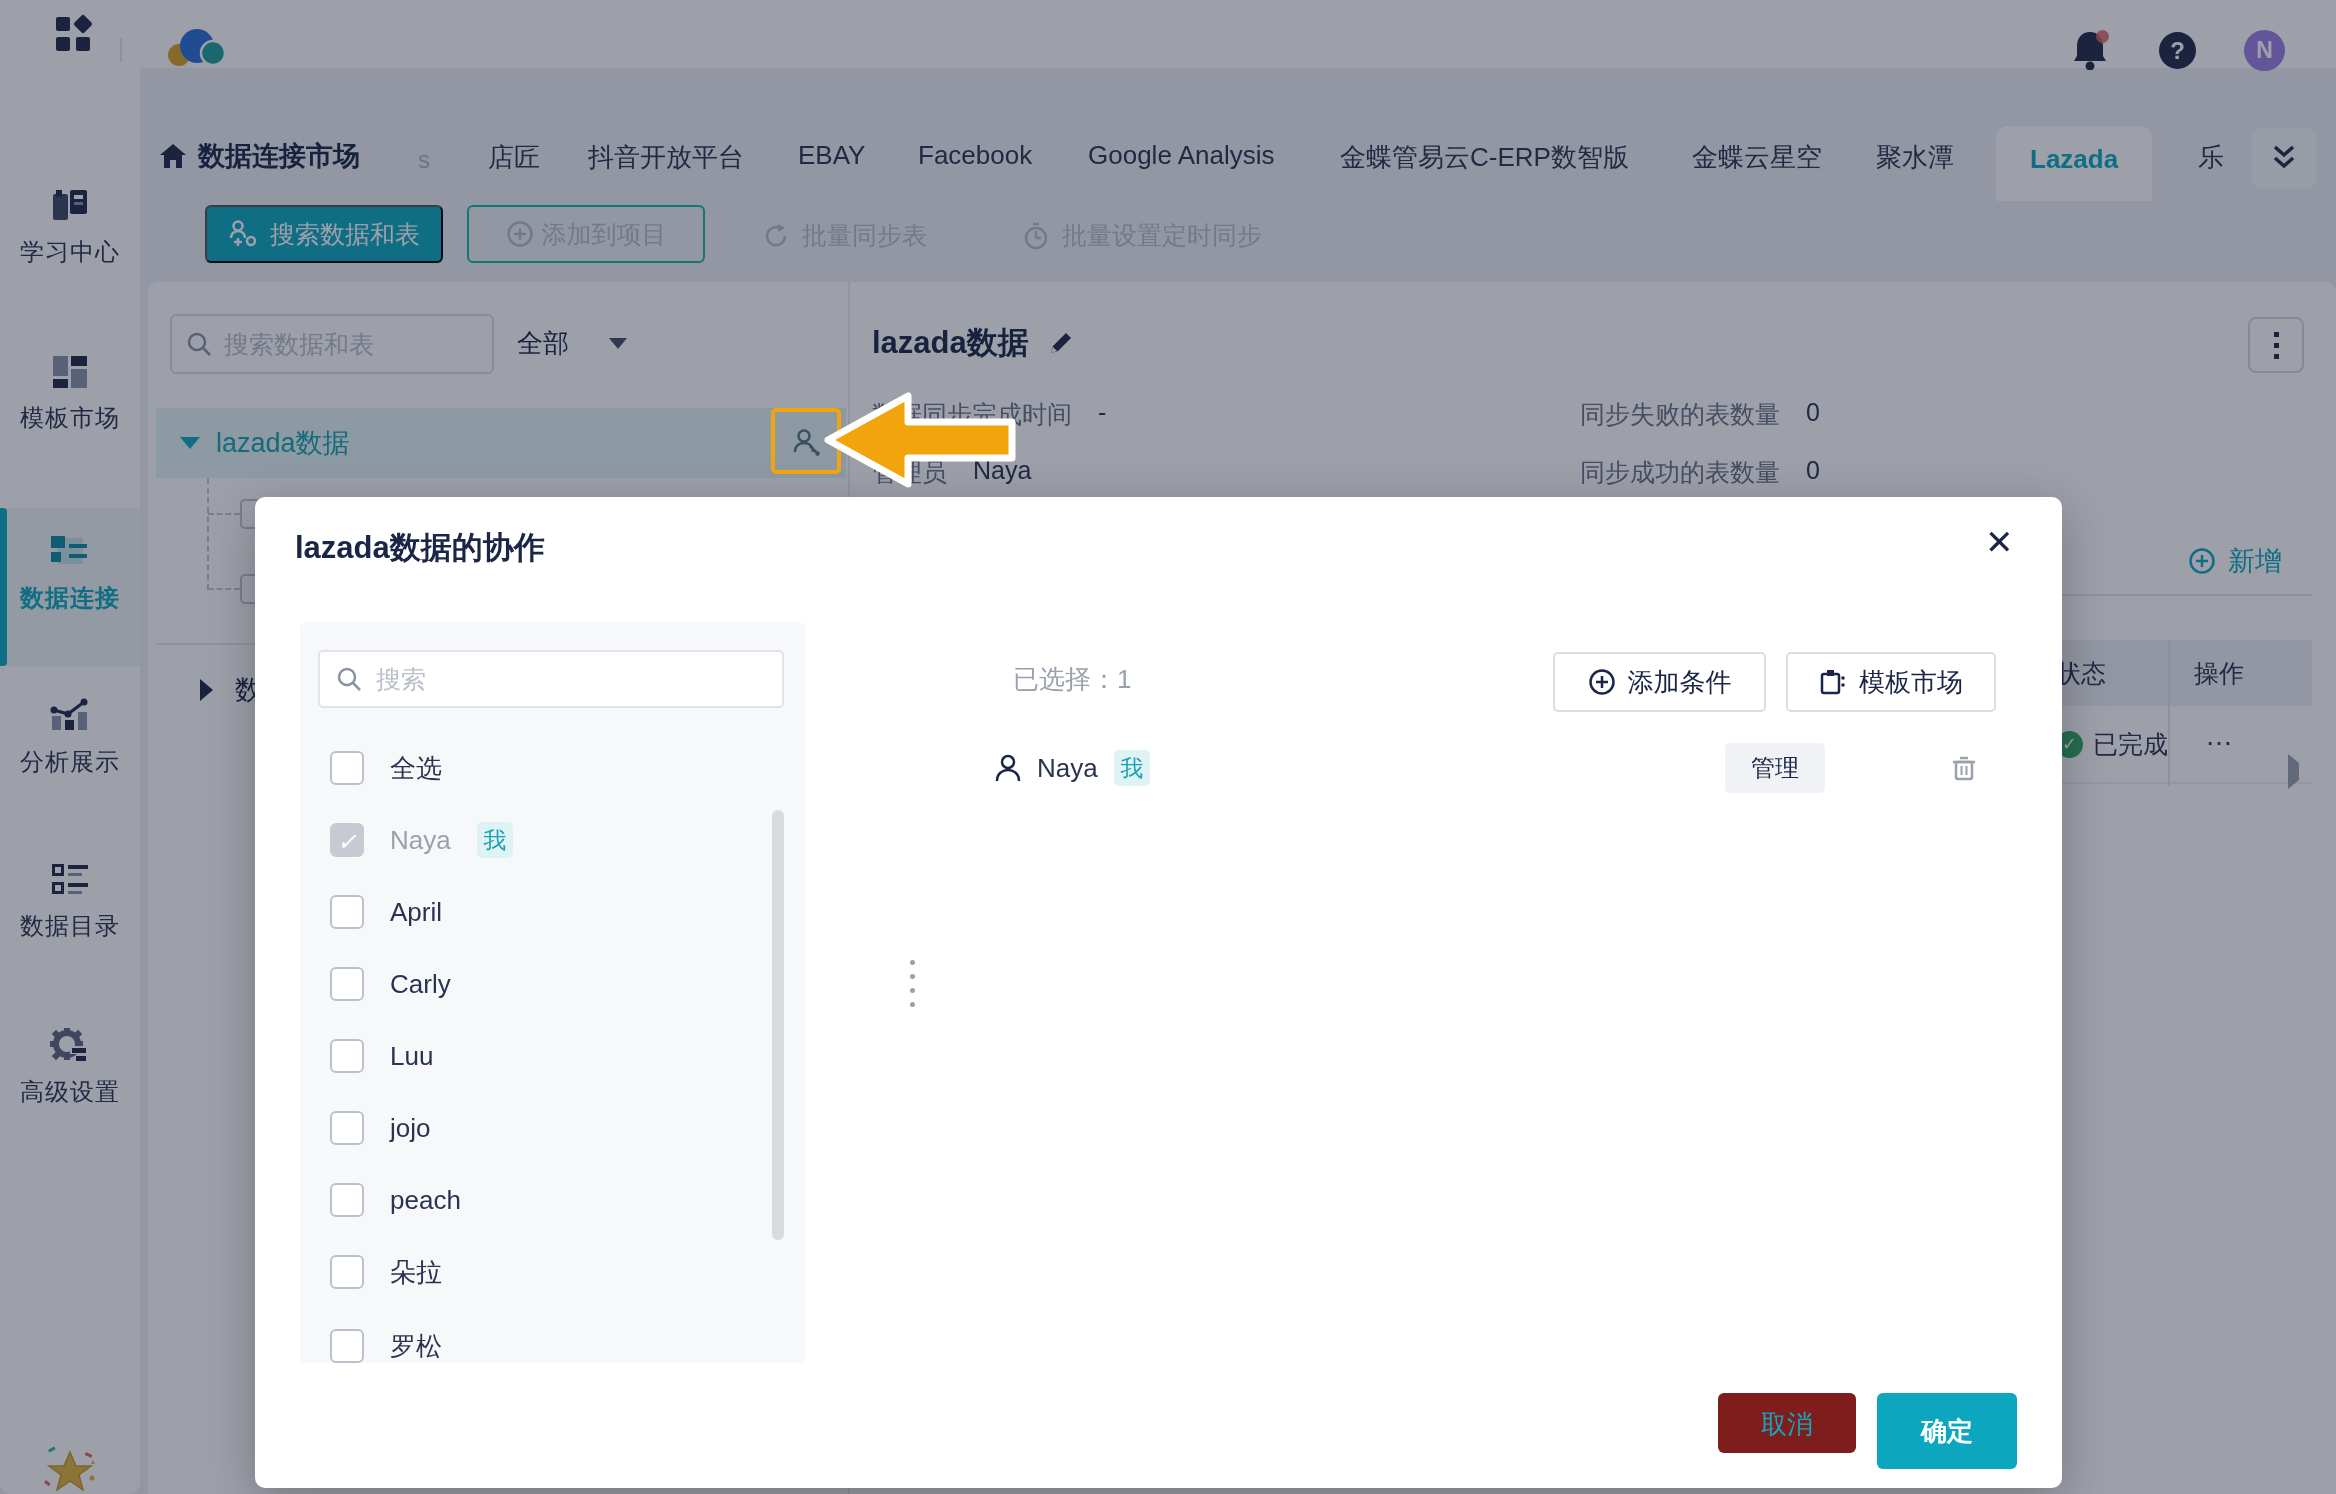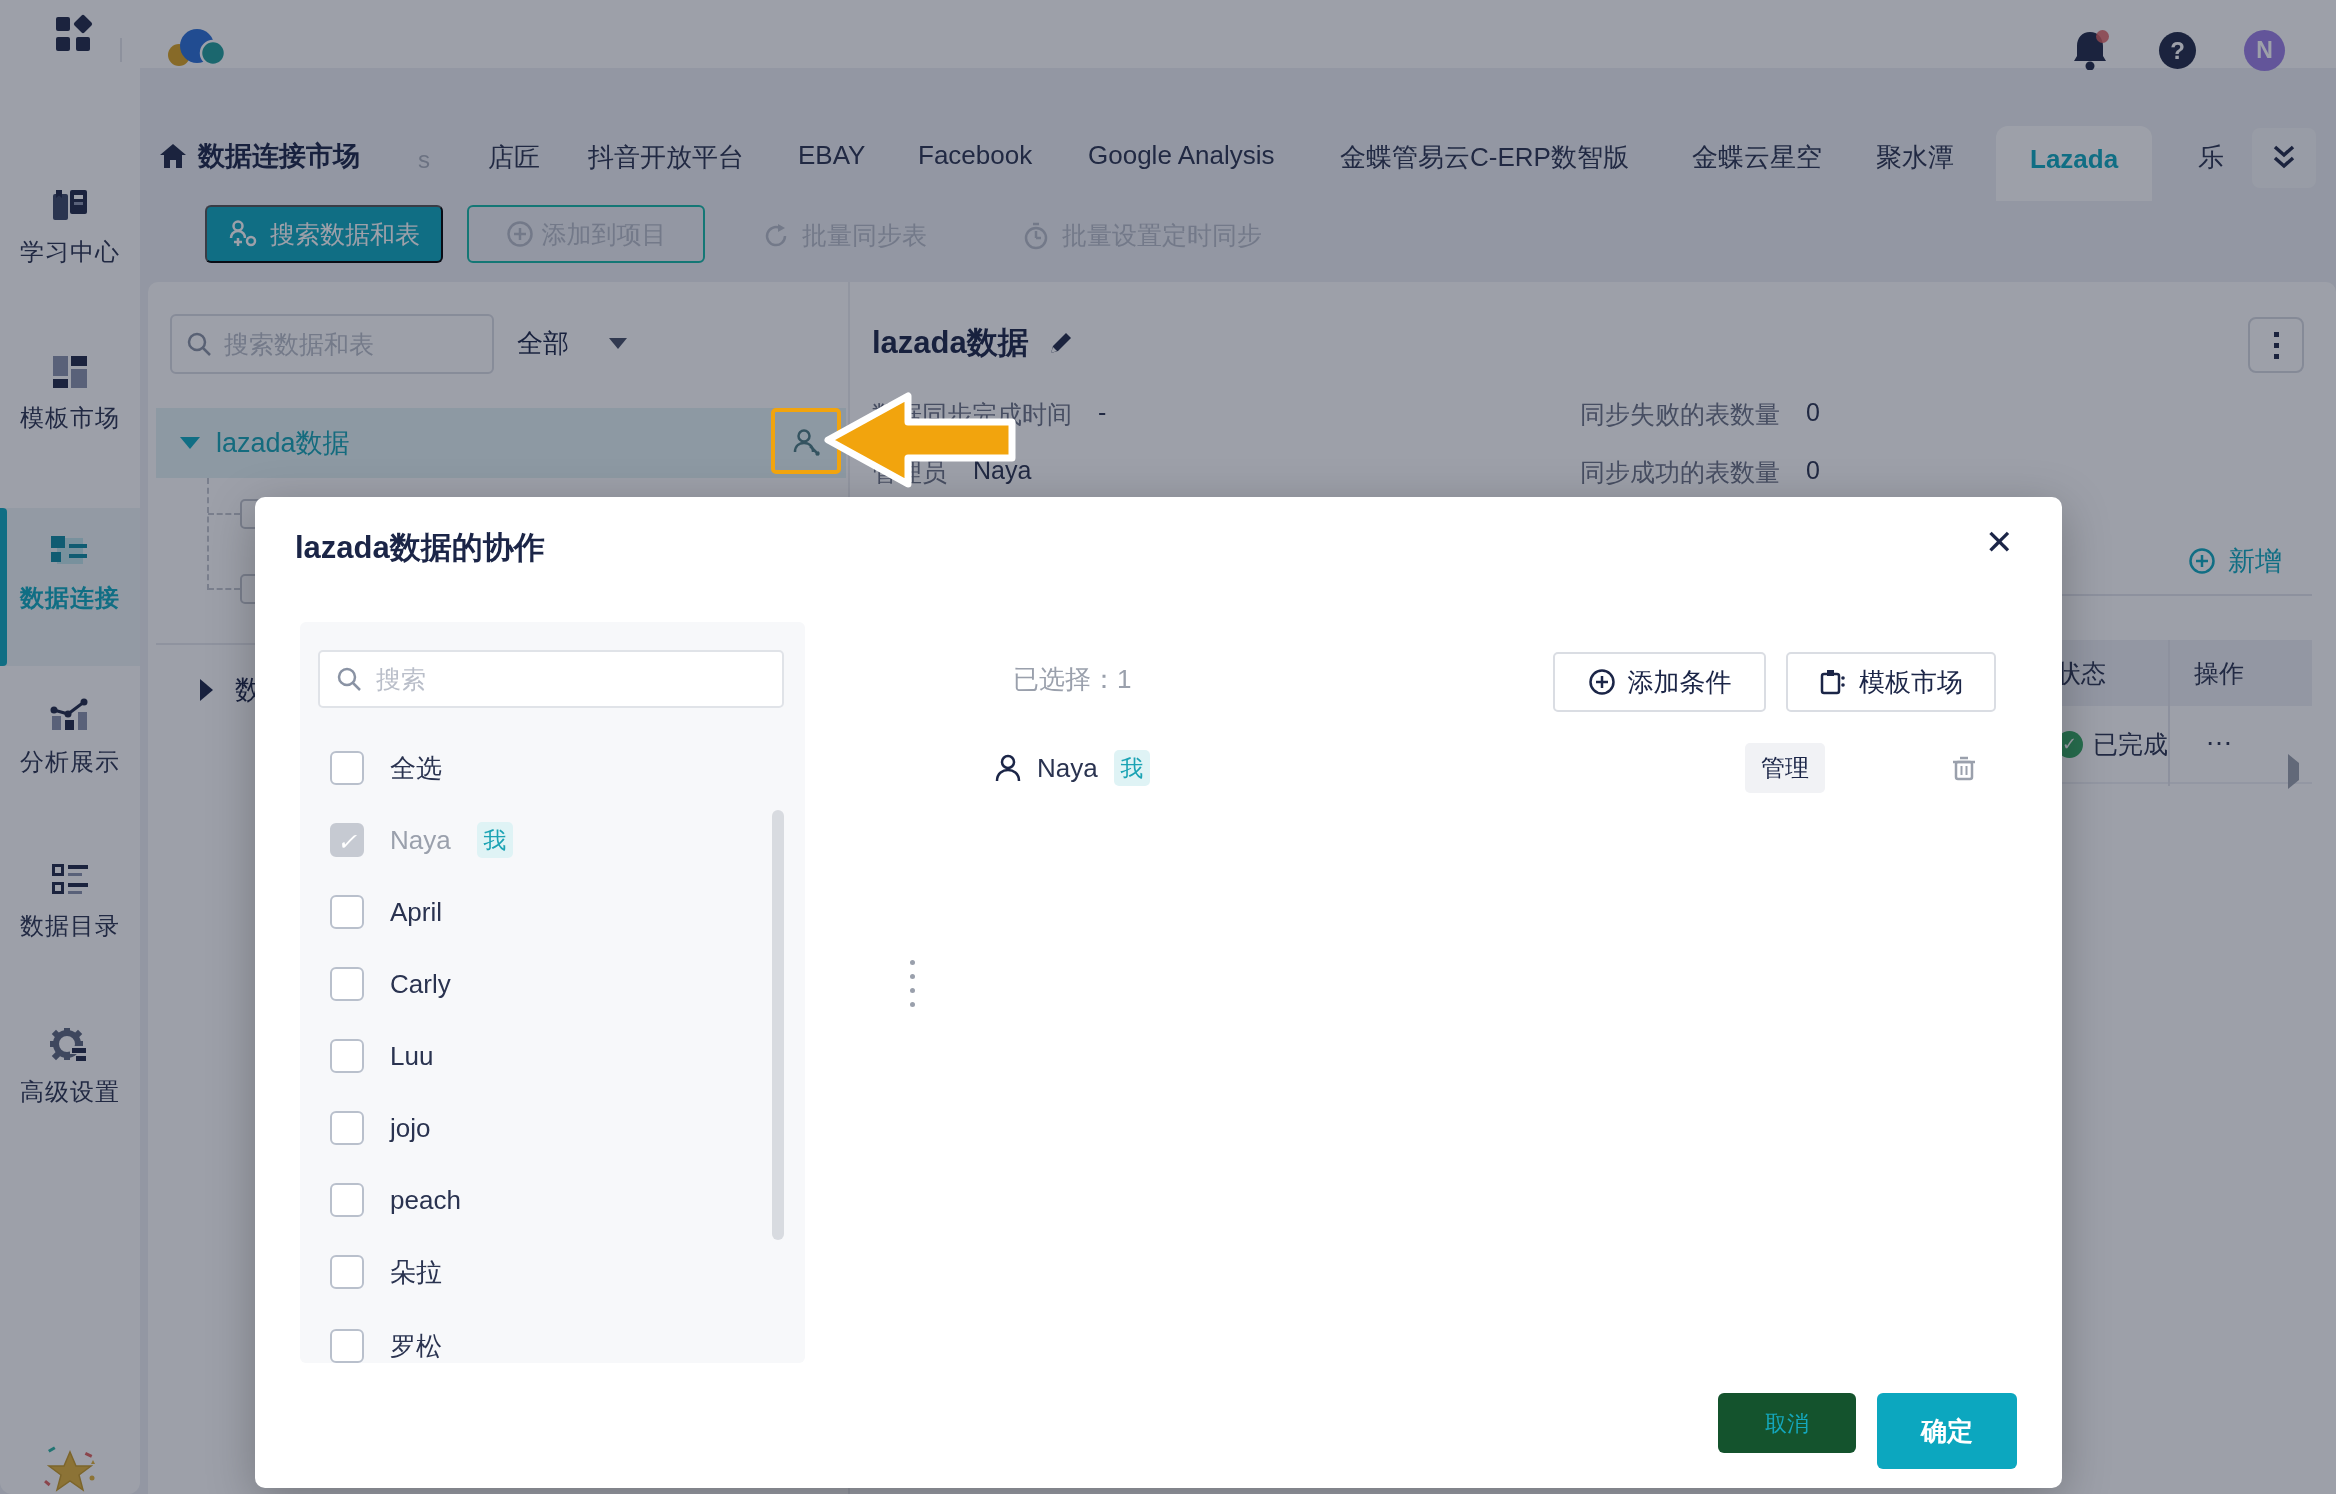--- a/index.html
+++ b/index.html
@@ -115,24 +115,24 @@
   #m-scroll{position:absolute;left:472px;top:188px;width:12px;height:430px;background:#d8dbe0;border-radius:6px;}
   #m-grip{position:absolute;left:655px;top:463px;display:flex;flex-direction:column;gap:9px;}
   #m-grip i{width:5px;height:5px;border-radius:50%;background:#9aa0ac;display:block;}
   #m-selected{position:absolute;left:758px;top:165px;font-size:26px;color:#9aa0ac;}
   .cond-btn{position:absolute;top:155px;height:60px;border:2px solid #dadde3;border-radius:5px;background:#fff;
         display:flex;align-items:center;justify-content:center;gap:12px;font-size:26px;color:#1b2547;}
   #btn-add-cond{left:1298px;width:213px;}
   #btn-paste-cond{left:1531px;width:210px;}
   #m-member{position:absolute;left:740px;top:242px;width:1010px;height:58px;display:flex;align-items:center;gap:16px;}
   #m-member .spacer{flex:1;}
-  #role-chip{padding:9px 16px;background:#f1f2f5;border-radius:5px;font-size:24px;color:#1b2547;}
+  #role-chip{padding:9px 26px;background:#f1f2f5;border-radius:5px;font-size:24px;color:#1b2547;}
   #m-trash{margin-left:110px;margin-right:28px;}
-  #btn-cancel{position:absolute;left:1463px;top:896px;width:138px;height:60px;background:#14532d;border-radius:6px;border:none;
-        color:#14a7bc;font-size:22px;text-align:center;line-height:60px;}
+  #btn-cancel{position:absolute;left:1463px;top:896px;width:138px;height:60px;background:#7f1d1d;border-radius:6px;border:none;
+        color:#14a7bc;font-size:26px;text-align:center;line-height:60px;}
   #btn-ok{position:absolute;left:1622px;top:896px;width:140px;height:76px;background:#0ca7bf;border-radius:6px;border:none;
         color:#ffffff;font-size:26px;font-weight:bold;text-align:center;line-height:60px;}
 
   
   #hl-box{position:absolute;left:771px;top:408px;width:70px;height:66px;border:4px solid #f2a40d;border-radius:5px;z-index:30;}
   #arrow{position:absolute;left:820px;top:378px;z-index:30;}
 </style>
 </head>
 <body>
 

